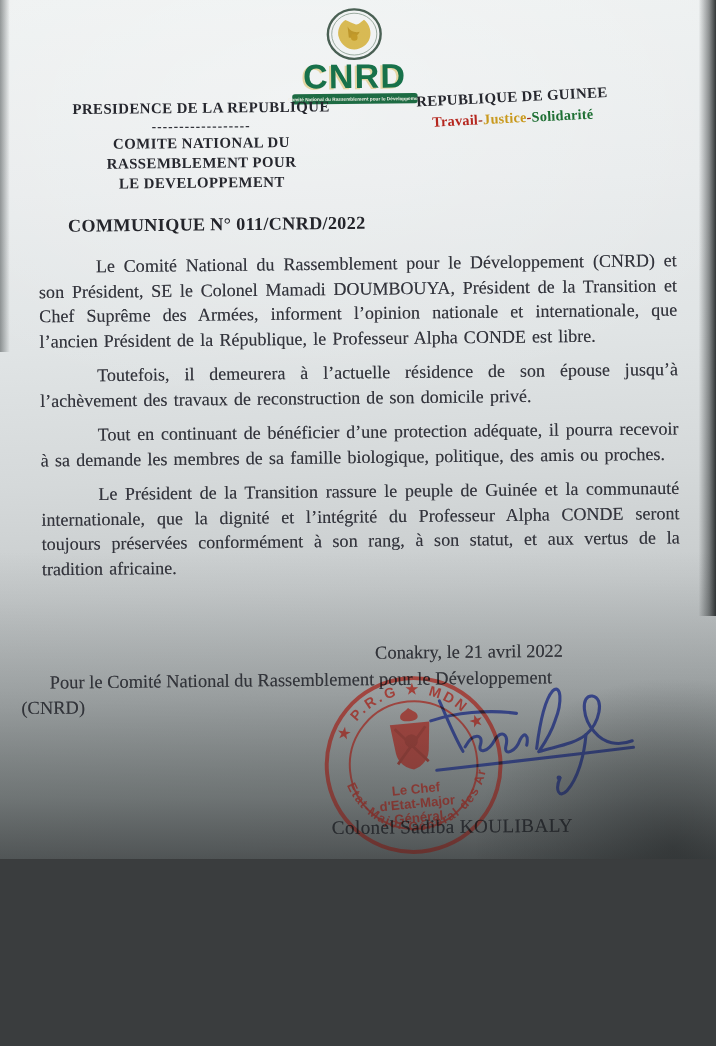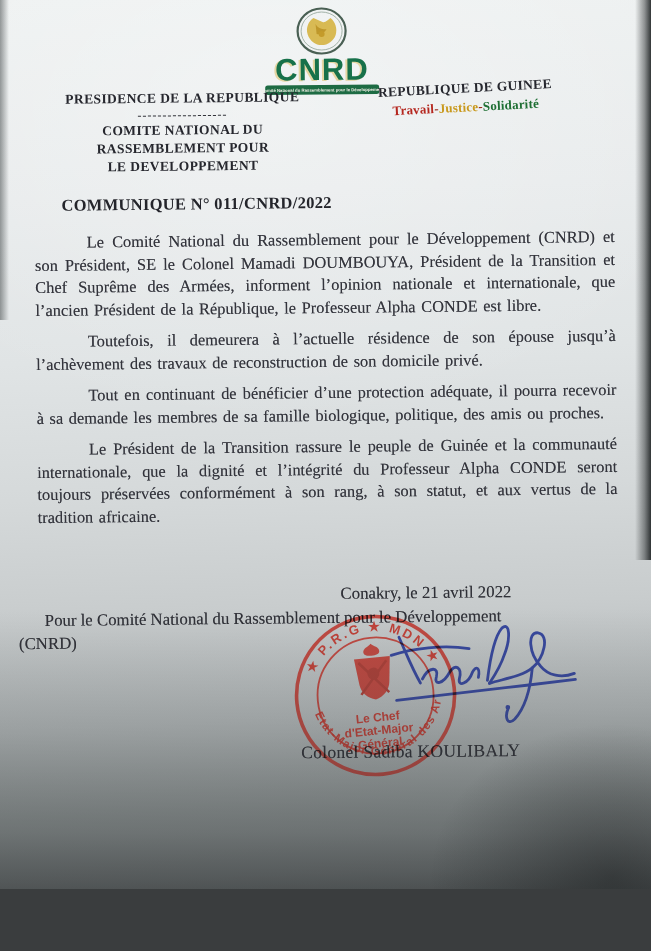--- a/index.html
+++ b/index.html
@@ -1,17 +1,17 @@
 <!DOCTYPE html>
 <html><head>
 <meta charset="utf-8">
 <style>
   html,body{margin:0;padding:0;background:#3a3d3e;}
   .photo{
-    position:relative;width:651px;height:889px;overflow:hidden;
+    position:relative;width:651px;height:781px;overflow:hidden;
     background:linear-gradient(178deg,
       #eef1f1 0%, #e8ebec 22%, #e0e4e5 40%, #d5d9da 55%,
       #c8cccd 68%, #b4b9ba 80%, #9aa0a0 90%, #8b9091 97%, #7f8485 100%);
     font-family:"Liberation Serif","DejaVu Serif",serif;
     color:#2e2f36;
   }
   .lighting{position:absolute;inset:0;pointer-events:none;
     background:radial-gradient(120% 60% at 42% 12%, rgba(255,255,255,0.30), rgba(255,255,255,0) 60%);}
   .edge-right{position:absolute;right:0;top:0;width:16px;height:560px;pointer-events:none;
     background:linear-gradient(to left, rgba(24,28,29,0.88) 0%, rgba(24,28,29,0.45) 40%, rgba(24,28,29,0) 100%);}

